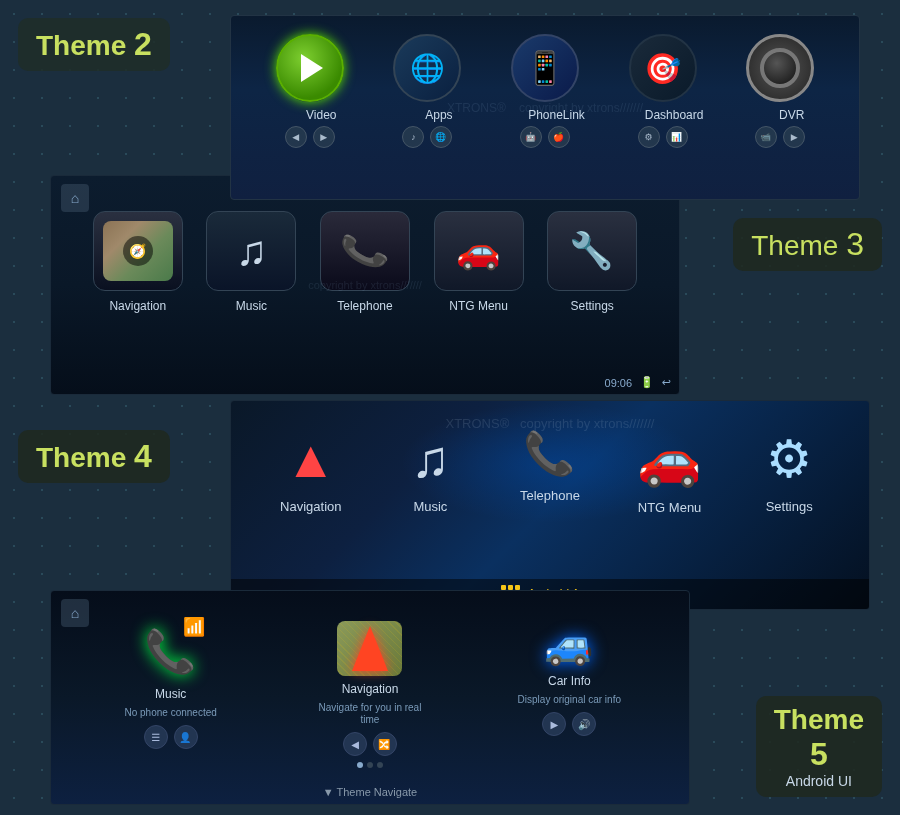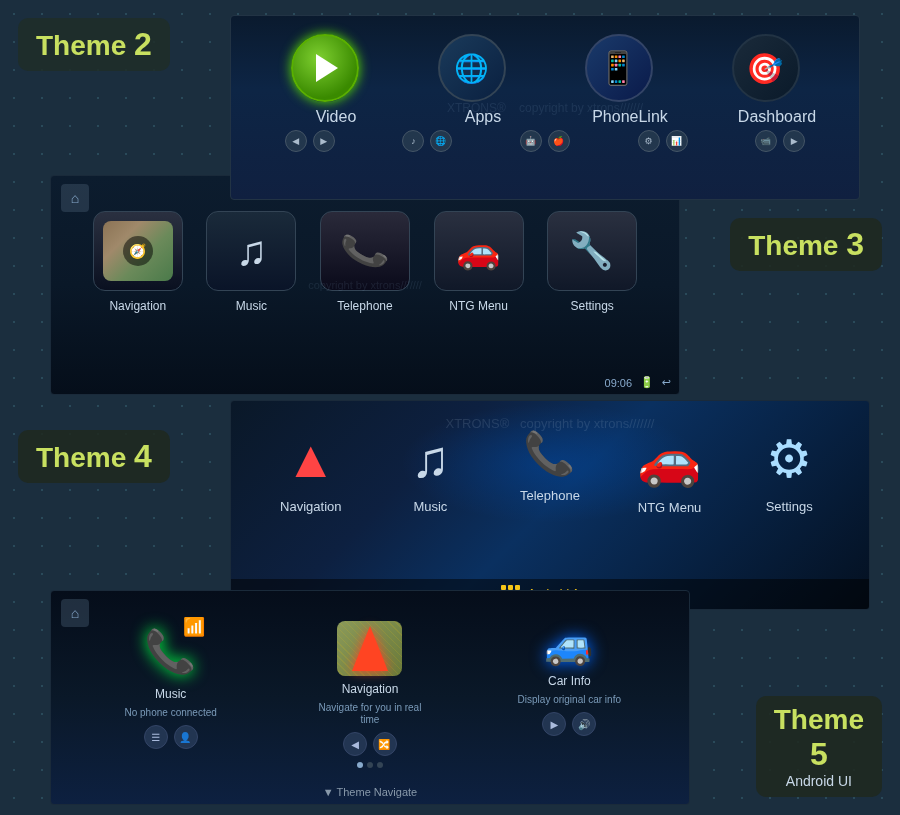--- a/index.html
+++ b/index.html
@@ -85,21 +85,21 @@
     .dashboard-circle {
       background: linear-gradient(135deg, #1a2a3a, #0a1a2a);
       border: 2px solid #223344;
     }
     .dvr-circle {
       background: radial-gradient(circle at 50% 50%, #555, #222);
       border: 3px solid #888;
     }
     .theme2-icon-label {
       color: #c8d8e8;
-      font-size: 16px;
+      font-size: 12px;
       text-align: center;
       margin-left: 23px;
     }
     .theme2-sub-icons {
       display: flex;
       justify-content: space-around;
       padding: 4px 20px 0 20px;
     }
     .theme2-sub-item {
       display: flex;
@@ -139,21 +139,21 @@
     .theme3-label {
       position: absolute;
       top: 218px; right: 18px;
       background: rgba(30,40,30,0.85);
       border-radius: 10px;
       padding: 8px 18px;
       z-index: 10;
     }
     .theme3-label span {
       font-size: 28px;
-      font-weight: bold;
+      font-weight: normal;
       color: #c8e060;
       text-align: right;
     }
 
     
     .theme3-screen {
       position: absolute;
       top: 175px; left: 50px;
       width: 630px; height: 220px;
       background: linear-gradient(180deg, #0c1c2e 0%, #0a1828 50%, #050e1a 100%);
@@ -543,20 +543,26 @@
       <span class="theme2-icon-label">PhoneLink</span>
     </div>
 
     <div class="theme2-icon-item">
       <div class="theme2-icon-circle dashboard-circle">
         <span style="font-size:30px;color:#cde;">🎯</span>
       </div>
       <span class="theme2-icon-label">Dashboard</span>
     </div>
 
+    <div class="theme2-icon-item">
+      <div class="theme2-icon-circle dvr-circle">
+        <div class="camera-lens"></div>
+      </div>
+      <span class="theme2-icon-label">DVR</span>
+    </div>
   </div>
 
   <div class="theme2-sub-icons">
     <div class="theme2-sub-item">
       <div class="sub-icon-btn">◀</div>
       <div class="sub-icon-btn">▶</div>
     </div>
     <div class="theme2-sub-item">
       <div class="sub-icon-btn">♪</div>
       <div class="sub-icon-btn">🌐</div>

